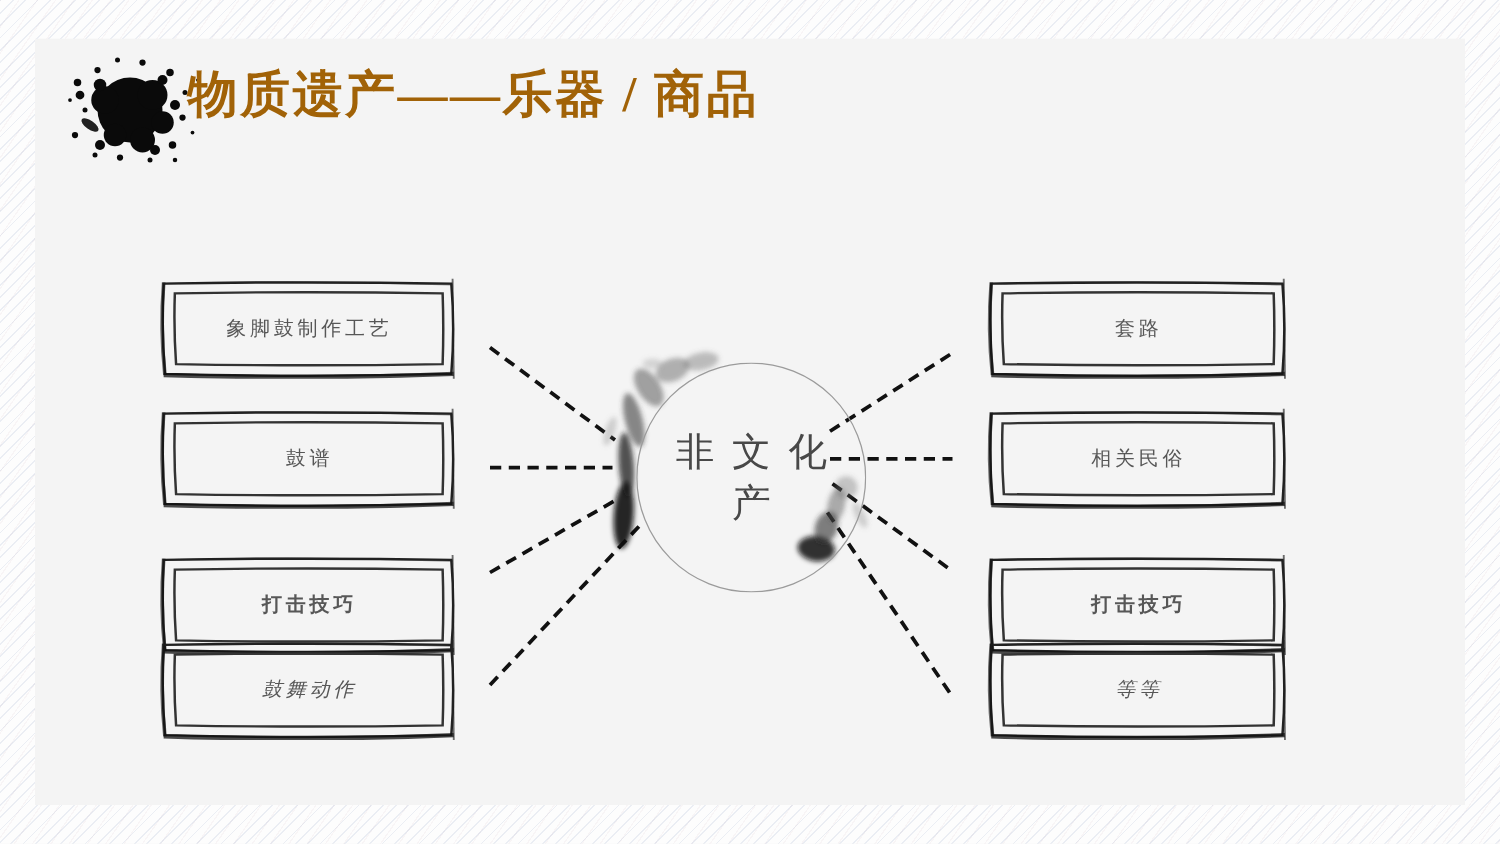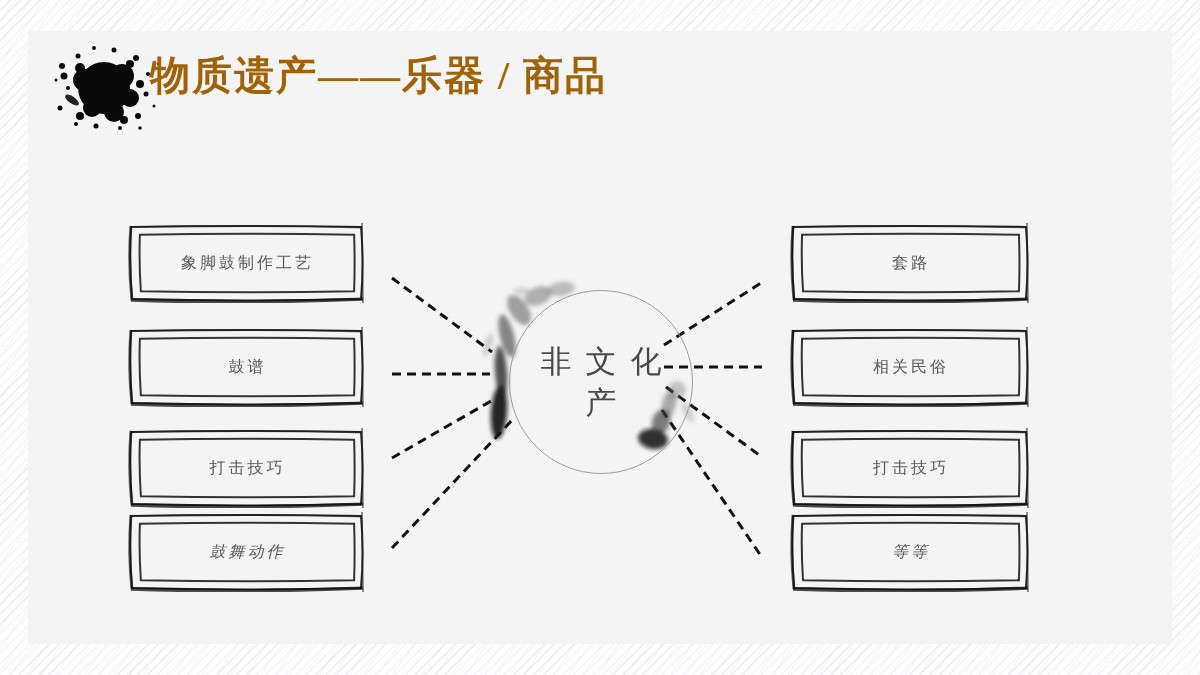--- a/index.html
+++ b/index.html
@@ -33,21 +33,21 @@
   .center-text{
     text-align:center; color:#484848; font-size:31px; line-height:41px;
     letter-spacing:14px; padding-left:14px; font-weight:500;
   }
   .node{
     position:absolute; height:80px;
     display:flex; align-items:center; justify-content:center;
   }
   .node.left  { left:125px; width:242px; }
   .node.right { left:787px; width:245px;justify-content:center; }
-  .row1{ top:223px; } .row2{ top:327px; } .row3{ top:428px; } .row4{ top:512px;font-style:italic; }
+  .row1{ top:223px; } .row2{ top:327px; } .row3{ top:444px;font-weight:bold; } .row4{ top:512px;font-style:italic; }
   .node .sketch{ position:absolute; left:0; top:0; width:100%; height:100%; overflow:visible; }
   .node-label{
     position:relative; color:#575757; font-size:16px; letter-spacing:3px;
     padding-left:3px; white-space:nowrap;
   }
   .defs-holder{ position:absolute; width:0; height:0; overflow:hidden; }
 </style>
 </head>
 <body>
 

